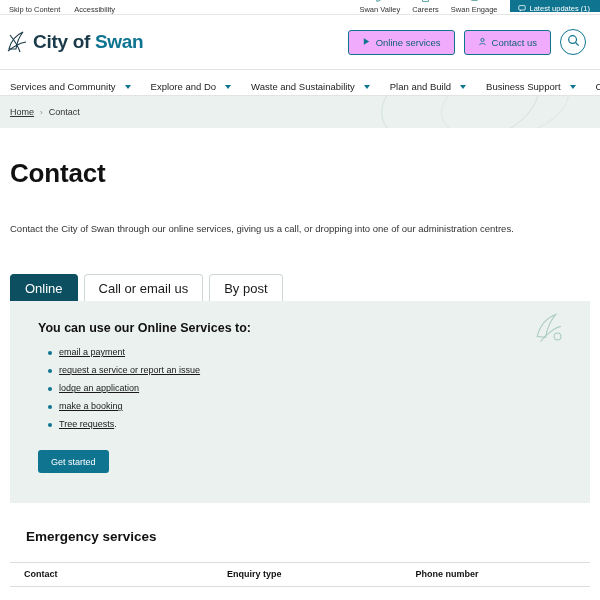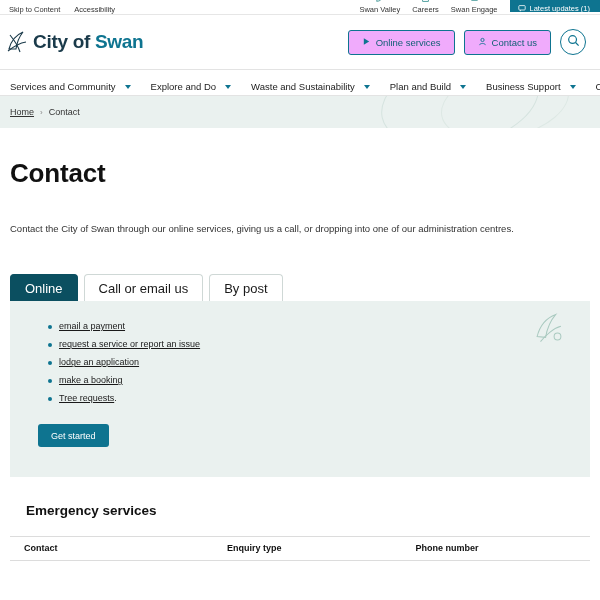--- a/index.html
+++ b/index.html
@@ -372,20 +372,21 @@
   </div>
 
   <div class="panel">
     <span class="panel-deco">
       <svg width="34" height="34" viewBox="0 0 40 40">
         <path d="M6 30 C9 18 17 8 28 4 C22 11 18 19 16 31 Z" fill="none" stroke="#9fc3b8" stroke-width="1.2"></path>
         <path d="M10 36 C16 28 26 20 34 18" fill="none" stroke="#9fc3b8" stroke-width="1.2"></path>
         <circle cx="30" cy="30" r="4" fill="none" stroke="#9fc3b8" stroke-width="1.2"></circle>
       </svg>
     </span>
+    <h2>You can use our Online Services to:</h2>
     <ul>
       <li><a href="#">email a payment</a></li>
       <li><a href="#">request a service or report an issue</a></li>
       <li><a href="#">lodge an application</a></li>
       <li><a href="#">make a booking</a></li>
       <li><a href="#">Tree requests</a><span>.</span></li>
     </ul>
     <button class="btn-primary">Get started</button>
   </div>
 

